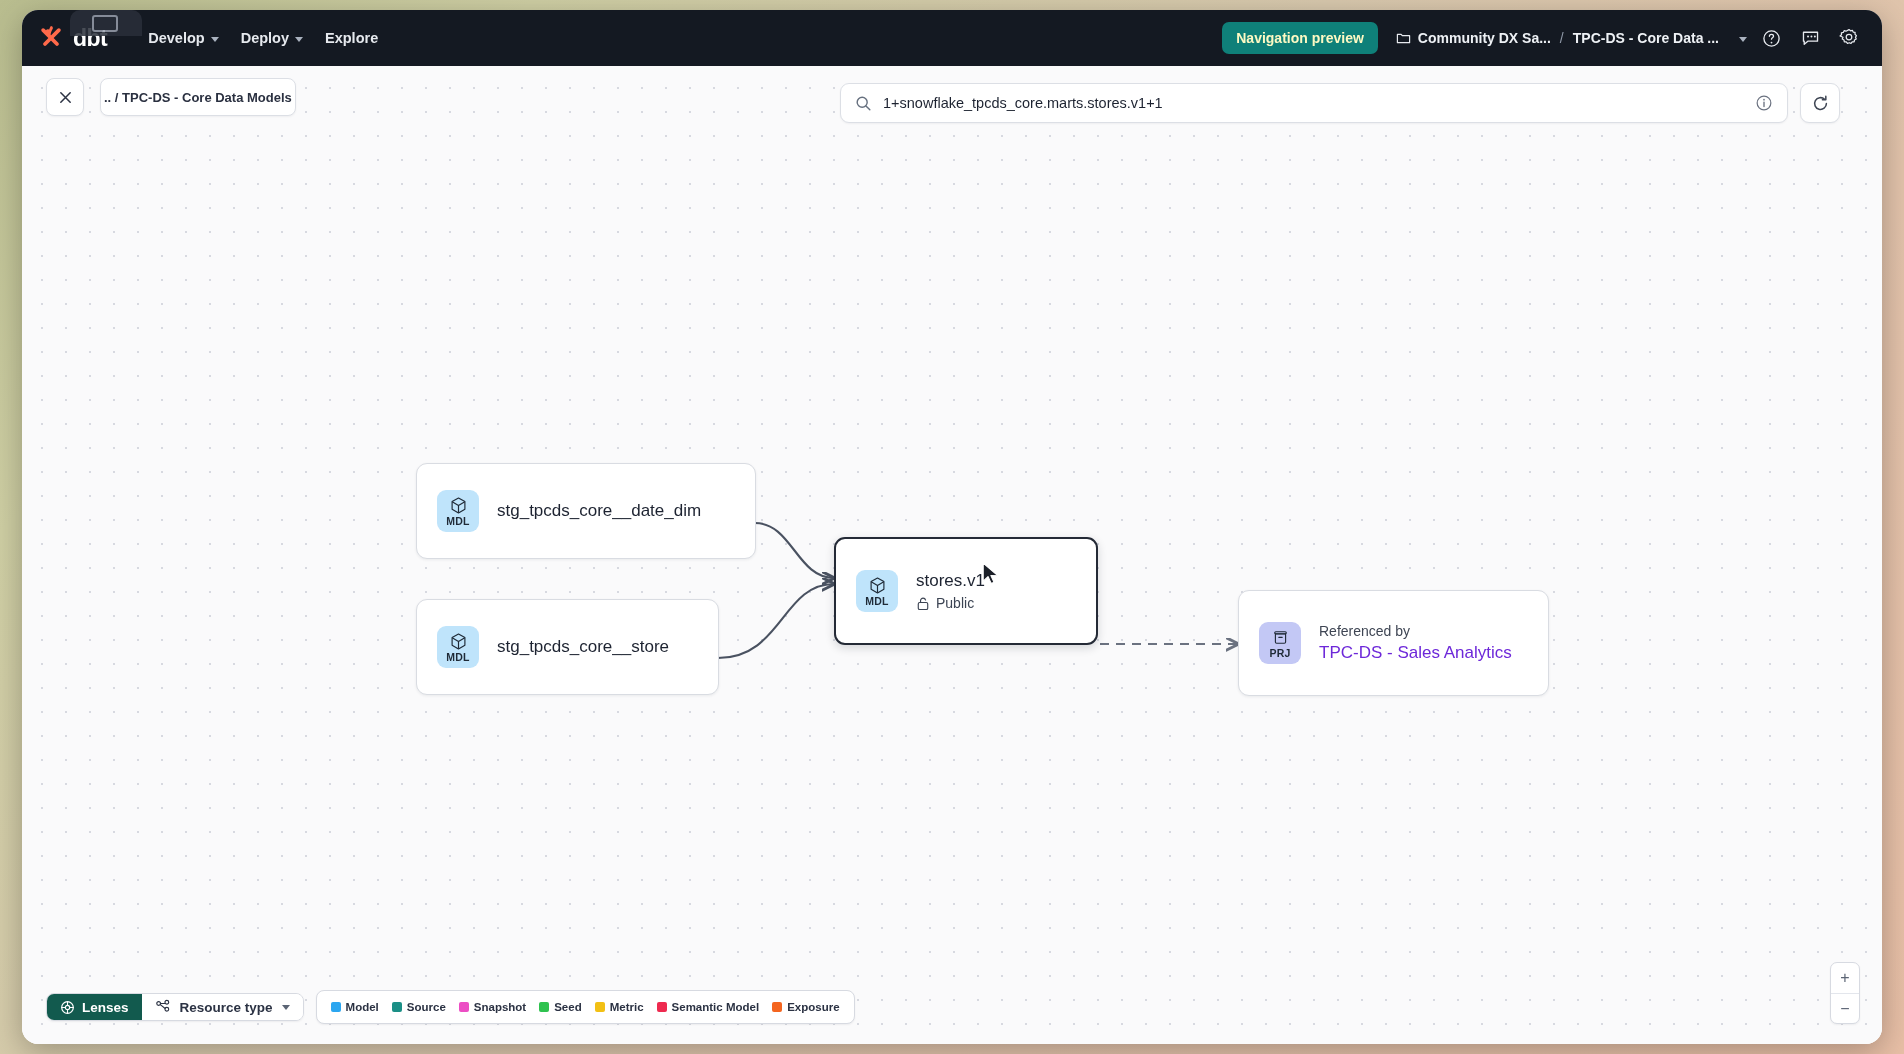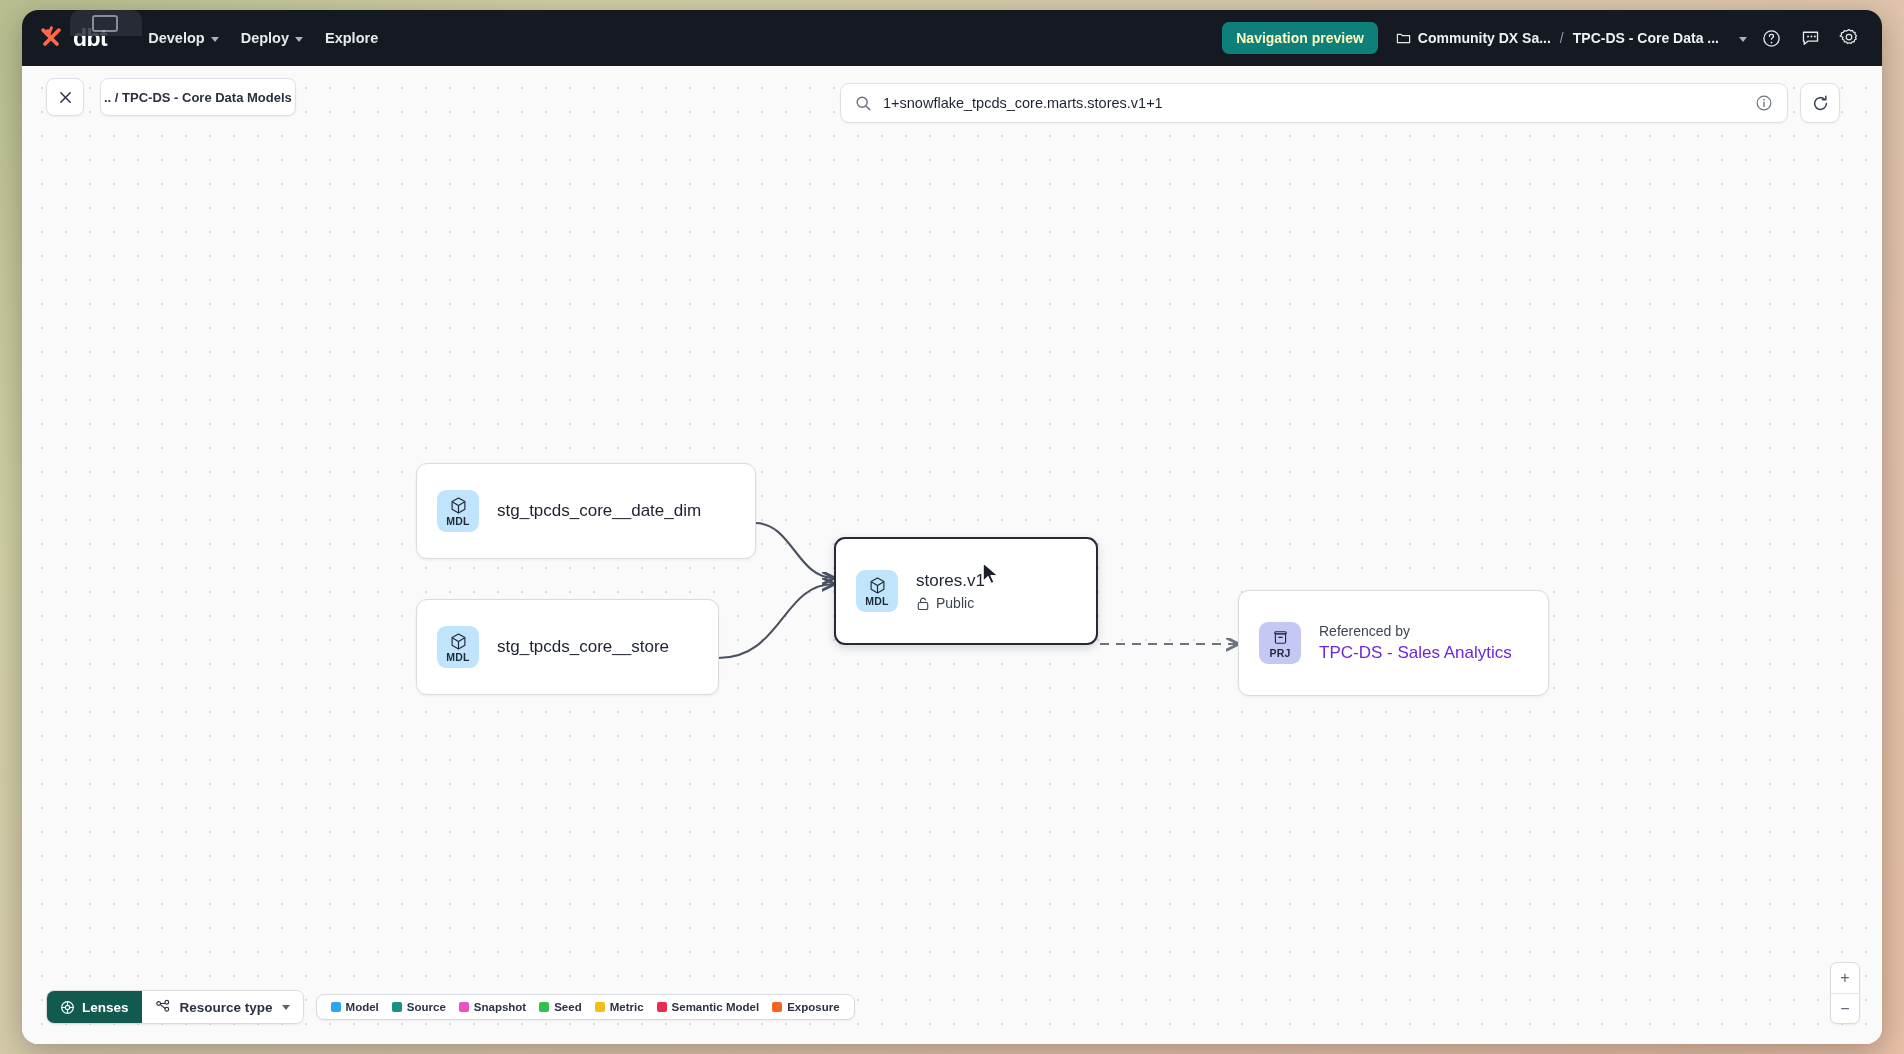--- a/index.html
+++ b/index.html
@@ -301,21 +301,21 @@
     display: flex;
     align-items: center;
     gap: 12px;
   }
   .seg-group {
     display: flex;
     border-radius: 8px;
     overflow: hidden;
     border: 1px solid #d7dae1;
     box-shadow: 0 1px 2px rgba(16,24,40,.06);
-    height: 34px;
+    height: 28px;
   }
   .seg-lenses {
     background: #125a4e;
     color: #fff;
     font-size: 13.5px;
     font-weight: bold;
     display: flex; align-items: center; gap: 7px;
     padding: 0 13px;
     cursor: pointer;
   }
@@ -333,21 +333,21 @@
     border-left: 4.5px solid transparent;
     border-right: 4.5px solid transparent;
     border-top: 5px solid #5b6474;
     display: inline-block;
   }
 
   .legend {
     display: flex;
     align-items: center;
     gap: 13px;
-    height: 26px;
+    height: 34px;
     background: #fff;
     border: 1px solid #d7dae1;
     border-radius: 8px;
     padding: 0 14px;
     box-shadow: 0 1px 2px rgba(16,24,40,.06);
   }
   .legend-item { display: flex; align-items: center; gap: 5px; }
   .legend-swatch { width: 10px; height: 10px; border-radius: 2px; flex: none; }
   .legend-label { font-size: 11.5px; font-weight: bold; color: #2b3243; white-space: nowrap; }
 

